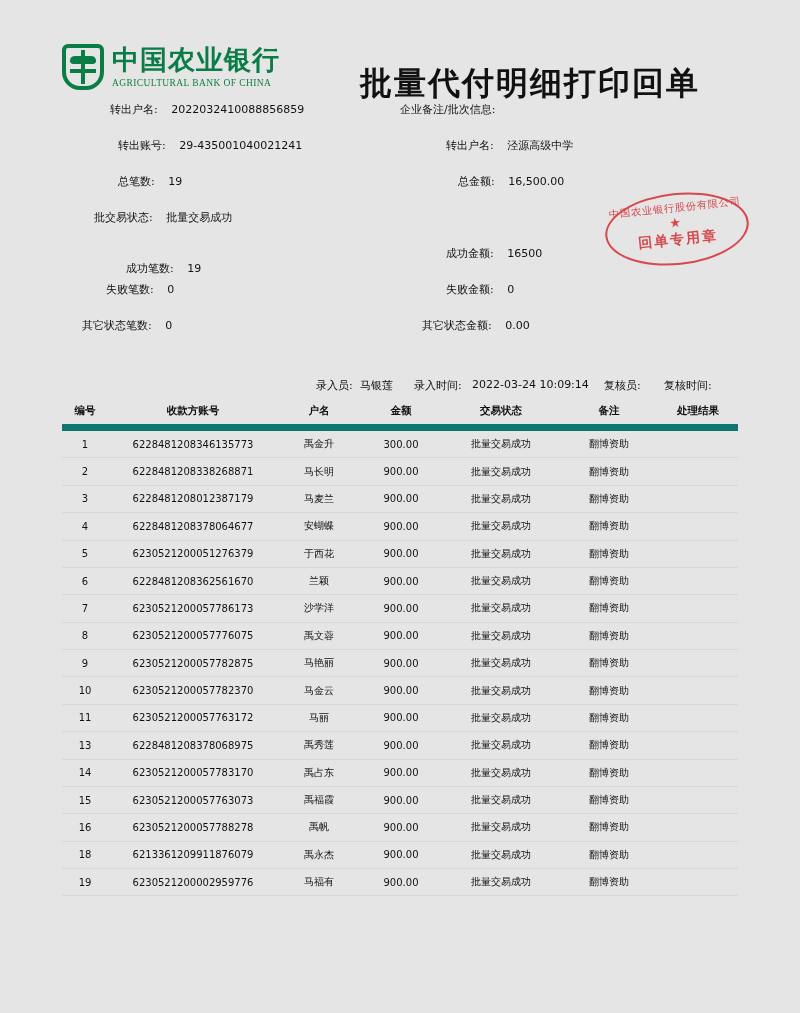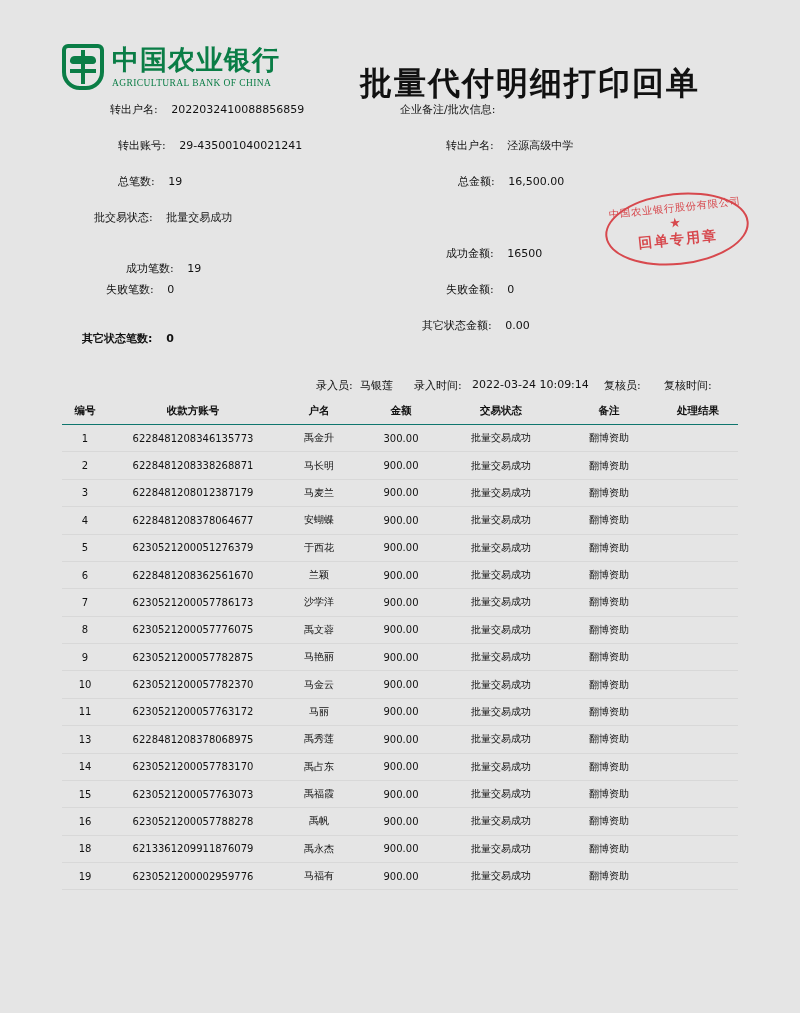--- a/index.html
+++ b/index.html
@@ -102,21 +102,21 @@
 
   
   table.detail{
     position:absolute;left:62px;top:398px;
     width:676px;
     border-collapse:collapse;
     font-size:10px;
   }
   table.detail thead th{
     font-weight:bold;font-size:10.5px;padding:6px 0 6px 0;
-    border-bottom:1px solid #0f766e;
+    border-bottom:7px solid #0f766e;
     text-align:center;color:#111;
   }
   table.detail tbody td{
     padding:6.2px 0;text-align:center;border-bottom:1px solid #d8d8d8;
     color:#111;
   }
   table.detail tbody tr:last-child td{border-bottom:1px solid #d8d8d8;}
   .c-no{width:46px;}
   .c-acct{width:170px;}
   .c-name{width:82px;}
@@ -192,21 +192,21 @@
 
     <div class="field" style="left:106px;top:184px;">
       <span class="lab">失败笔数:</span>
       <span class="val">0</span>
     </div>
     <div class="field" style="left:446px;top:184px;">
       <span class="lab">失败金额:</span>
       <span class="val">0</span>
     </div>
 
-    <div class="field" style="left:82px;top:233px;font-weight:bold;">
+    <div class="field" style="left:82px;top:220px;">
       <span class="lab">其它状态笔数:</span>
       <span class="val">0</span>
     </div>
     <div class="field" style="left:422px;top:220px;">
       <span class="lab">其它状态金额:</span>
       <span class="val">0.00</span>
     </div>
   </div>
 
   <div class="stamp">

